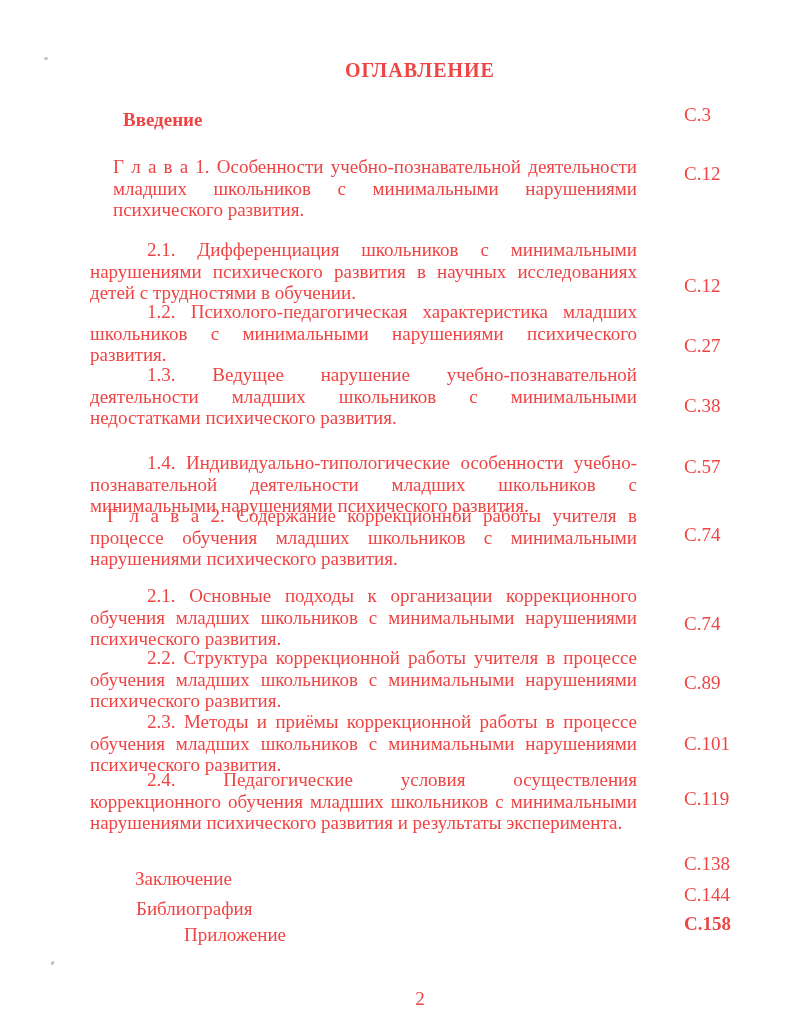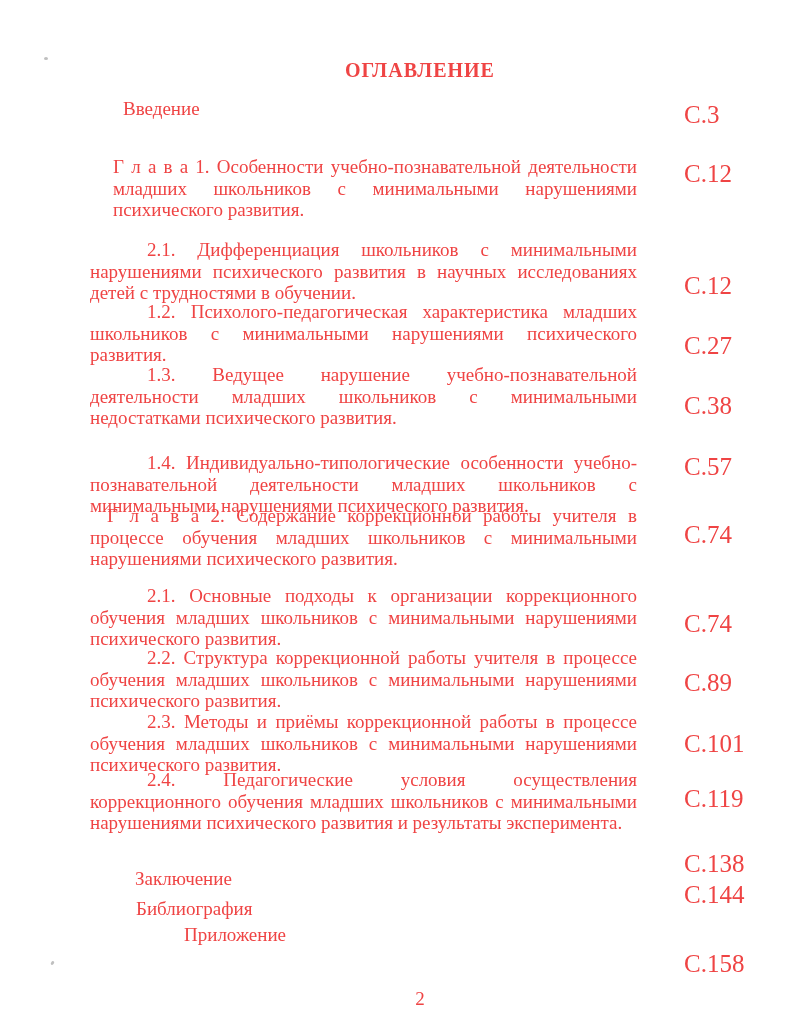--- a/index.html
+++ b/index.html
@@ -48,21 +48,21 @@
     text-indent: 57px;
   }
   .t-chapter2 {
     left: 90px;
     width: 547px;
     text-indent: 17px;
   }
   .page-num {
     position: absolute;
     left: 684px;
-    font-size: 25px;
+    font-size: 19px;
     line-height: 21.5px;
     white-space: nowrap;
   }
   .footer-num {
     position: absolute;
     top: 988px;
     left: 100px;
     width: 640px;
     text-align: center;
     font-size: 19px;
@@ -77,21 +77,21 @@
   .speck-1 { top: 57px; left: 44px; width: 4px; height: 3px; }
   .speck-2 { top: 961px; left: 51px; width: 3px; height: 4px; transform: rotate(35deg); }
 </style>
 </head>
 <body>
 
 <div class="page">
 
   <h1 class="title">ОГЛАВЛЕНИЕ</h1>
 
-  <div class="entry-text t-lead" style="top:98px; left:123px;">Введение</div>
+  <div class="entry-text t-lead" style="top:109px; left:123px;font-weight:bold;">Введение</div>
   <div class="page-num" style="top:104px;">С.3</div>
 
   <div class="entry-text t-chapter1" style="top:156px;">Г л а в а 1. Особенности учебно-познавательной деятельности младших школьников с минимальными нарушениями психического развития.</div>
   <div class="page-num" style="top:163px;">С.12</div>
 
   <div class="entry-text t-section" style="top:239px;">2.1. Дифференциация школьников с минимальными нарушениями психического развития в научных исследованиях детей с трудностями в обучении.</div>
   <div class="page-num" style="top:275px;">С.12</div>
 
   <div class="entry-text t-section" style="top:301px;">1.2. Психолого-педагогическая характеристика младших школьников с минимальными нарушениями психического развития.</div>
   <div class="page-num" style="top:335px;">С.27</div>
@@ -117,20 +117,20 @@
   <div class="entry-text t-section" style="top:769px;">2.4. Педагогические условия осуществления коррекционного обучения младших школьников с минимальными нарушениями психического развития и результаты эксперимента.</div>
   <div class="page-num" style="top:788px;">С.119</div>
 
   <div class="entry-text t-tail" style="top:868px; left:135px;">Заключение</div>
   <div class="page-num" style="top:853px;">С.138</div>
 
   <div class="entry-text t-tail" style="top:898px; left:136px;">Библиография</div>
   <div class="page-num" style="top:884px;">С.144</div>
 
   <div class="entry-text t-tail" style="top:924px; left:148px;margin-left:36px;">Приложение</div>
-  <div class="page-num" style="top:953px;">С.158</div>
+  <div class="page-num" style="top:913px;font-weight:bold;">С.158</div>
 
   <div class="footer-num">2</div>
 
   <div class="speck speck-1"></div>
   <div class="speck speck-2"></div>
 
 </div>
 
 </body></html>

